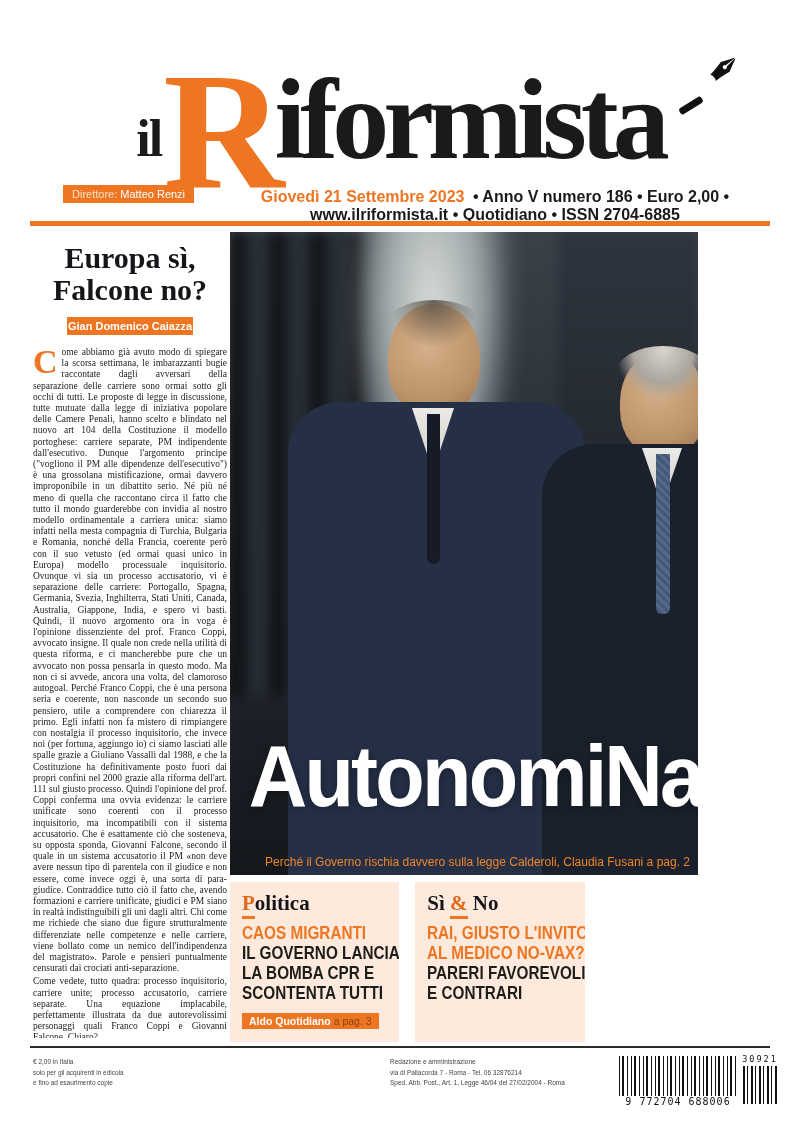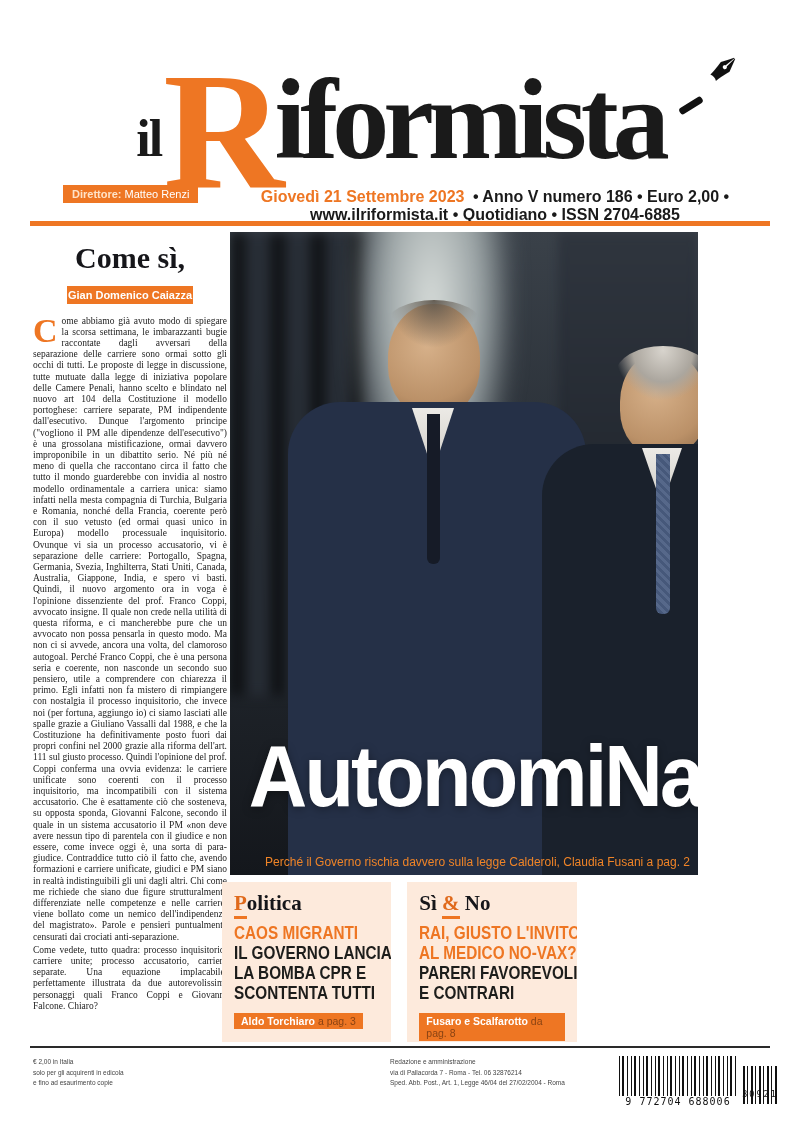--- a/index.html
+++ b/index.html
@@ -15,21 +15,21 @@
   .logo-R{font-family:"Liberation Serif",serif;font-weight:bold;font-size:168px;line-height:.8;
           color:#ee7623;margin:0 -10px 0 2px;position:relative;top:26px;}
   .logo-rest{font-family:"Liberation Serif",serif;font-weight:bold;font-size:114px;line-height:.8;
              letter-spacing:-6px;position:relative;top:-4px;}
   .quill{position:absolute;right:58px;top:6px;font-size:42px;color:#111;
          transform:rotate(-42deg);}
   .logo-accent{position:absolute;right:96px;top:64px;width:26px;height:7px;background:#111;
                border-radius:3px;transform:rotate(-32deg);}
   .director-box{position:absolute;left:63px;top:147px;background:#ee7623;color:#fff;
                 padding:3px 9px;font-size:11px;}
-  .director-label{color:#ffe3c8;font-weight:bold;}
+  .director-label{color:#ffe3c8;font-weight:normal;}
   .director-name{font-weight:normal;margin-left:3px;}
   .dateline{position:absolute;left:230px;right:40px;top:150px;text-align:center;
             font-size:16px;font-weight:bold;}
   .dateline-date{color:#ee7623;}
   .dateline-rest{color:#1a1a1a;margin-left:4px;}
   .masthead-rule{position:absolute;left:30px;right:30px;top:221px;height:5px;background:#ee7623;}
 
   
   .left-col{position:absolute;left:33px;top:238px;width:194px;height:800px;overflow:hidden;}
   .left-headline{font-family:"Liberation Serif",serif;font-weight:bold;font-size:30px;
@@ -67,21 +67,21 @@
          clip-path:polygon(0 0,100% 0,50% 100%);}
   .tie{position:absolute;}
   .photo-headline{position:absolute;left:0;right:0;top:500px;text-align:center;
                   font-weight:bold;font-size:88px;line-height:1;color:#fff;
                   letter-spacing:-3px;transform:scaleX(.92);transform-origin:center;
                   z-index:5;text-shadow:0 2px 10px rgba(0,0,0,.35);}
   .photo-caption{position:absolute;right:8px;bottom:6px;z-index:6;font-weight:normal;
                  font-size:12px;color:#f08427;}
 
   
-  .teasers{position:absolute;left:222px;top:882px;width:540px;height:160px;
+  .teasers{position:absolute;left:230px;top:882px;width:540px;height:160px;
            display:grid;grid-template-columns:1fr 1fr 1fr;gap:16px;}
   .teaser{position:relative;background:#fdeadc;padding:9px 12px 8px;overflow:hidden;}
   .teaser + .teaser::before{content:'';position:absolute;left:-4px;top:2px;bottom:2px;
                             width:1px;background:#8f8f8f;}
   .teaser-head{font-family:"Liberation Serif",serif;font-weight:bold;font-size:21px;
                color:#16161a;margin-bottom:7px;}
   .accent-letter{color:#e06a1c;border-bottom:3px solid #ee7623;padding-bottom:1px;}
   .cond{transform:scaleX(.85);transform-origin:0 50%;white-space:nowrap;}
   .teaser-kicker{font-weight:bold;font-size:18px;line-height:1.12;color:#ee7623;}
   .teaser-title{font-weight:bold;font-size:18px;line-height:1.12;color:#1d1d1b;}
@@ -98,21 +98,21 @@
   .barcode{position:absolute;left:607px;top:1056px;width:165px;height:56px;}
   .bc-main{position:absolute;left:12px;top:0;width:118px;height:40px;
            background:repeating-linear-gradient(90deg,#111 0 1.5px,#fff 1.5px 3px,
                       #111 3px 5px,#fff 5px 8.5px,#111 8.5px 9.5px,#fff 9.5px 12px);}
   .bc-num{position:absolute;left:0;top:40px;width:142px;text-align:center;
           font-family:"DejaVu Sans Mono",monospace;font-size:10px;letter-spacing:1px;color:#111;}
   .bc-addon{position:absolute;left:136px;top:10px;width:36px;height:38px;
             background:repeating-linear-gradient(90deg,#111 0 2px,#fff 2px 4.5px,
                        #111 4.5px 5.5px,#fff 5.5px 8px);}
   .bc-addon-num{position:absolute;left:130px;top:-2px;width:46px;text-align:center;
-                font-family:"DejaVu Sans Mono",monospace;font-size:8.5px;letter-spacing:2px;color:#111;margin-top:35px;}
+                font-family:"DejaVu Sans Mono",monospace;font-size:8.5px;letter-spacing:2px;color:#111;}
 </style>
 </head>
 <body>
 
 <div class="page">
 
   <div class="masthead">
     <div class="logo-line">
       <span class="logo-il">il</span>
       <span class="logo-R">R</span>
@@ -125,21 +125,22 @@
     </div>
     <div class="dateline">
       <span class="dateline-date">Giovedì 21 Settembre 2023</span>
       <span class="dateline-rest">• Anno V numero 186 • Euro 2,00 • www.ilriformista.it • Quotidiano • ISSN 2704-6885</span>
     </div>
   </div>
   <div class="masthead-rule"></div>
 
   <div class="left-col">
     <h2 class="left-headline">
-      <span>Come sì,</span><br>
+      <span>Europa sì,</span><br>
+      <span>Falcone no?</span>
     </h2>
     <div class="left-byline">Gian Domenico Caiazza</div>
     <div class="left-body">
       <p><span class="dropcap">C</span><span>ome abbiamo già avuto modo di spiegare la scorsa settimana, le imbarazzanti bugie raccontate dagli avversari della separazione delle carriere sono ormai sotto gli occhi di tutti. Le proposte di legge in discussione, tutte mutuate dalla legge di iniziativa popolare delle Camere Penali, hanno scelto e blindato nel nuovo art 104 della Costituzione il modello portoghese: carriere separate, PM indipendente dall'esecutivo. Dunque l'argomento principe ("vogliono il PM alle dipendenze dell'esecutivo") è una grossolana mistificazione, ormai davvero improponibile in un dibattito serio. Né più né meno di quella che raccontano circa il fatto che tutto il mondo guarderebbe con invidia al nostro modello ordinamentale a carriera unica: siamo infatti nella mesta compagnia di Turchia, Bulgaria e Romania, nonché della Francia, coerente però con il suo vetusto (ed ormai quasi unico in Europa) modello processuale inquisitorio. Ovunque vi sia un processo accusatorio, vi è separazione delle carriere: Portogallo, Spagna, Germania, Svezia, Inghilterra, Stati Uniti, Canada, Australia, Giappone, India, e spero vi basti. Quindi, il nuovo argomento ora in voga è l'opinione dissenziente del prof. Franco Coppi, avvocato insigne. Il quale non crede nella utilità di questa riforma, e ci mancherebbe pure che un avvocato non possa pensarla in questo modo. Ma non ci si avvede, ancora una volta, del clamoroso autogoal. Perché Franco Coppi, che è una persona seria e coerente, non nasconde un secondo suo pensiero, utile a comprendere con chiarezza il primo. Egli infatti non fa mistero di rimpiangere con nostalgia il processo inquisitorio, che invece noi (per fortuna, aggiungo io) ci siamo lasciati alle spalle grazie a Giuliano Vassalli dal 1988, e che la Costituzione ha definitivamente posto fuori dai propri confini nel 2000 grazie alla riforma dell'art. 111 sul giusto processo. Quindi l'opinione del prof. Coppi conferma una ovvia evidenza: le carriere unificate sono coerenti con il processo inquisitorio, ma incompatibili con il sistema accusatorio. Che è esattamente ciò che sosteneva, su opposta sponda, Giovanni Falcone, secondo il quale in un sistema accusatorio il PM «non deve avere nessun tipo di parentela con il giudice e non essere, come invece oggi è, una sorta di para-giudice. Contraddice tutto ciò il fatto che, avendo formazioni e carriere unificate, giudici e PM siano in realtà indistinguibili gli uni dagli altri. Chi come me richiede che siano due figure strutturalmente differenziate nelle competenze e nelle carriere, viene bollato come un nemico dell'indipendenza del magistrato». Parole e pensieri puntualmente censurati dai crociati anti-separazione.</span></p>
       <p>Come vedete, tutto quadra: processo inquisitorio, carriere unite; processo accusatorio, carriere separate. Una equazione implacabile, perfettamente illustrata da due autorevolissimi personaggi quali Franco Coppi e Giovanni Falcone. Chiaro?</p>
     </div>
   </div>
 
   <div class="photo">
     <div class="arch-left"></div>
@@ -173,36 +174,33 @@
 
     <div class="teaser">
       <div class="teaser-head">
         <span></span><span class="accent-letter">P</span><span>olitica</span>
       </div>
       <div class="teaser-kicker cond">CAOS MIGRANTI</div>
       <div class="teaser-title cond">IL GOVERNO LANCIA</div>
       <div class="teaser-title cond">LA BOMBA CPR E</div>
       <div class="teaser-title cond">SCONTENTA TUTTI</div>
       <div class="teaser-byline">
-        <span class="teaser-author">Aldo Torchiaro</span><span class="teaser-ref">a pag. 3</span>
+        <span class="teaser-author">Aldo Quotidiano</span><span class="teaser-ref">a pag. 3</span>
       </div>
     </div>
 
 
     <div class="teaser">
       <div class="teaser-head">
         <span>Sì </span><span class="accent-letter">&amp;</span><span> No</span>
       </div>
       <div class="teaser-kicker cond">RAI, GIUSTO L'INVITO</div>
       <div class="teaser-kicker cond">AL MEDICO NO-VAX?</div>
       <div class="teaser-title cond">PARERI FAVOREVOLI</div>
       <div class="teaser-title cond">E CONTRARI</div>
-      <div class="teaser-byline">
-        <span class="teaser-author">Fusaro e Scalfarotto</span><span class="teaser-ref">da pag. 8</span>
-      </div>
     </div>
 
   </div>
 
   <div class="footer-rule"></div>
 
   <div class="foot-block foot-left">
     <div>€ 2,00 in Italia</div>
     <div>solo per gli acquirenti in edicola</div>
     <div>e fino ad esaurimento copie</div>

